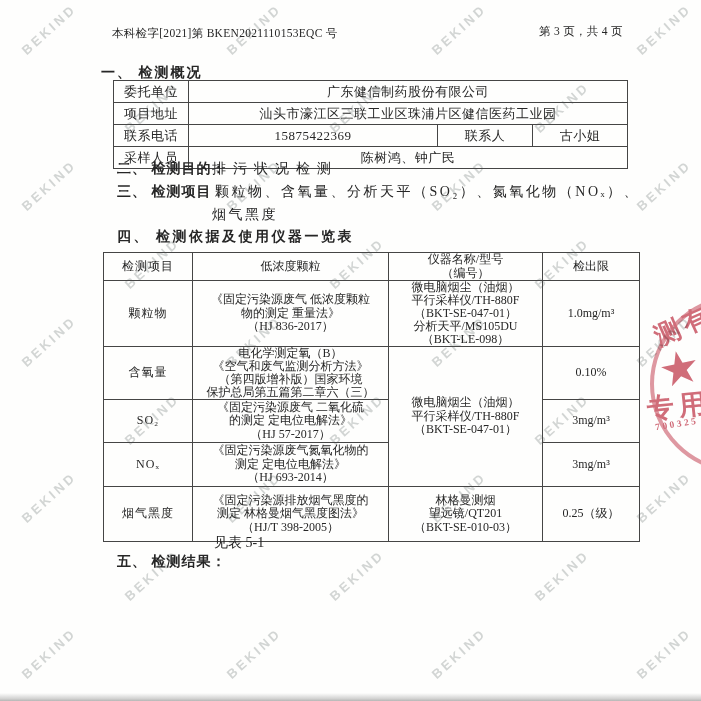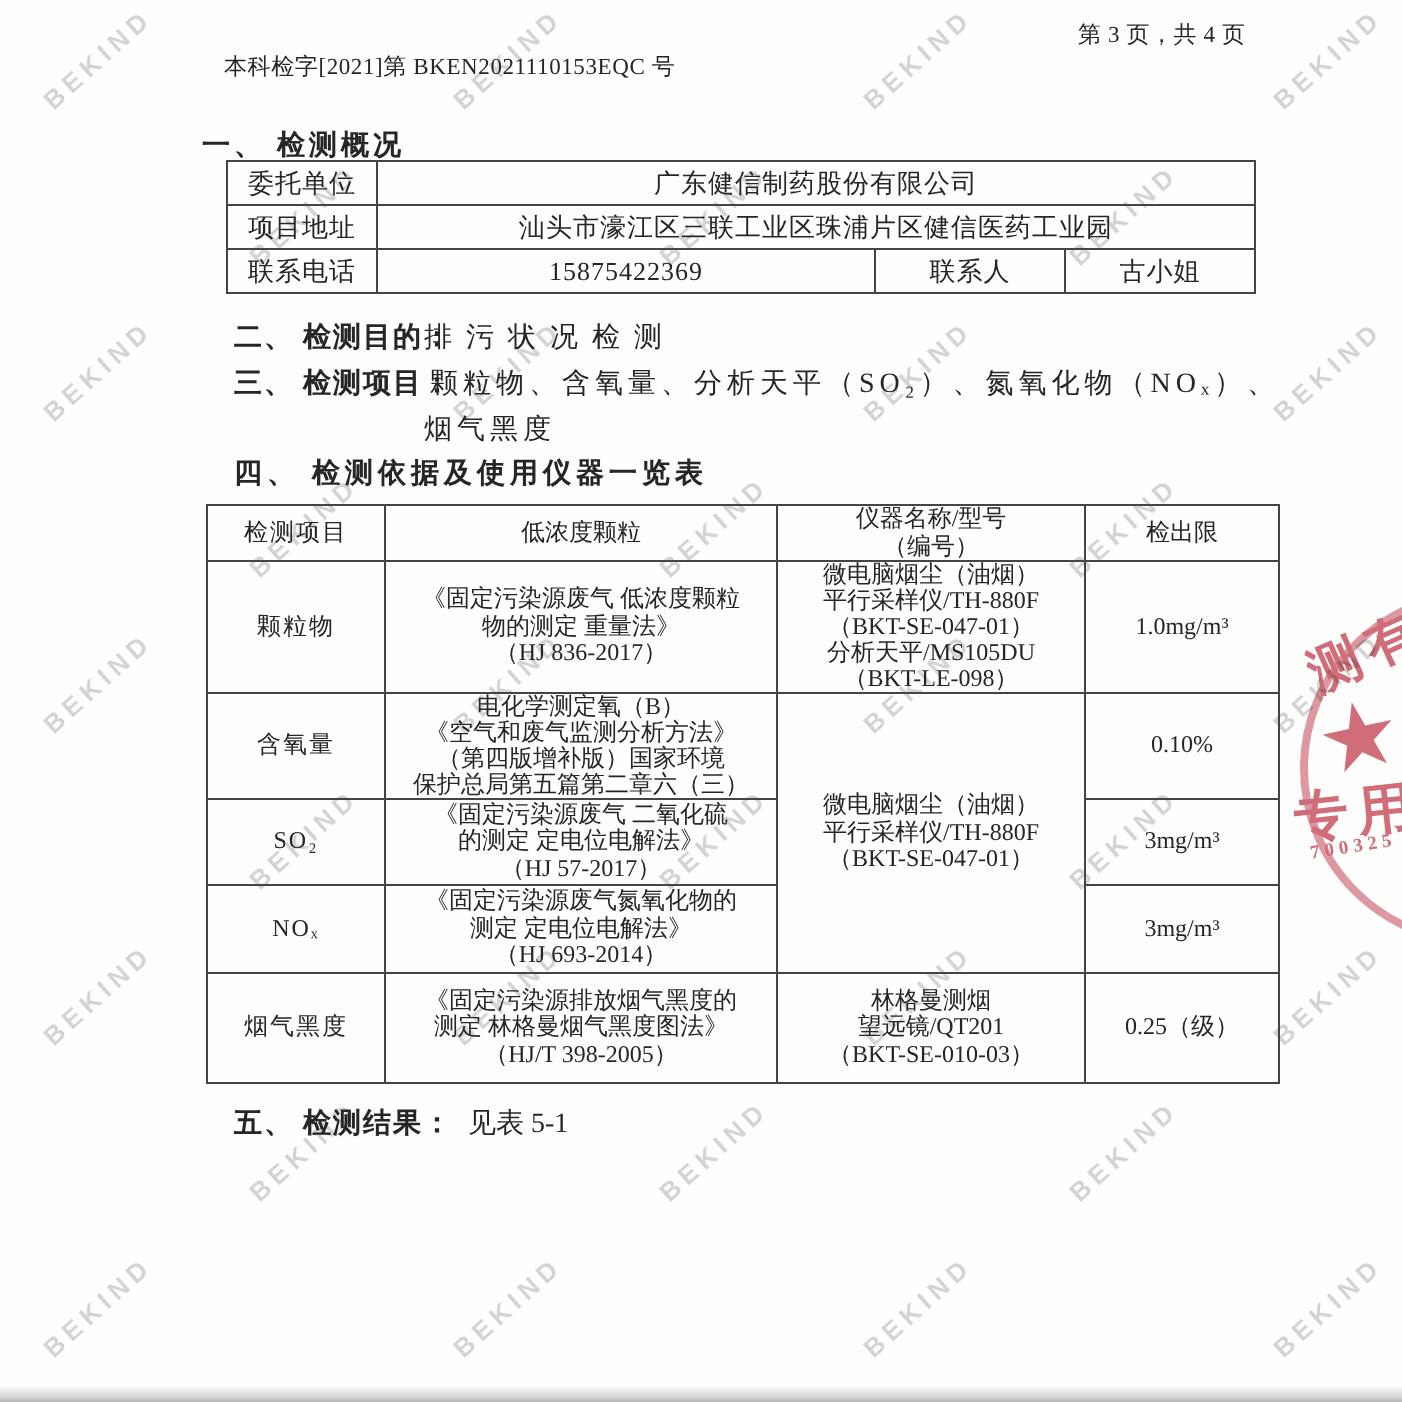--- a/index.html
+++ b/index.html
@@ -73,21 +73,21 @@
       <div class="wm" style="left: 528px; top: 568px;">BEKIND</div>
       <div class="wm" style="left: 15px; top: 646px;">BEKIND</div>
       <div class="wm" style="left: 220px; top: 646px;">BEKIND</div>
       <div class="wm" style="left: 425px; top: 646px;">BEKIND</div>
       <div class="wm" style="left: 630px; top: 646px;">BEKIND</div>
     </div>
 
   <div class="content">
 
     <span class="abs meta" style="left:112px;top:26px;">本科检字[2021]第 BKEN2021110153EQC 号</span>
-    <span class="abs meta" style="left:539px;top:10px;">第 3 页，共 4 页</span>
+    <span class="abs meta" style="left:539px;top:24px;">第 3 页，共 4 页</span>
 
     <span class="abs heading" style="left:101px;top:64px;letter-spacing:2px;">一、 检测概况</span>
 
     <table class="t1">
       <colgroup>
           <col style="width:75px">
           <col style="width:249px">
           <col style="width:95px">
           <col style="width:95px">
         </colgroup>
@@ -98,20 +98,24 @@
       </tr>
       <tr>
         <td>项目地址</td>
         <td colspan="3">汕头市濠江区三联工业区珠浦片区健信医药工业园</td>
       </tr>
       <tr>
         <td>联系电话</td>
         <td>15875422369</td>
         <td>联系人</td>
         <td>古小姐</td>
+      </tr>
+      <tr>
+        <td>采样人员</td>
+        <td colspan="3">陈树鸿、钟广民</td>
       </tr>
     </tbody>
       </table>
 
     <span class="abs heading" style="left:117px;top:160px;letter-spacing:1px;">二、 检测目的：</span>
     <span class="abs hval" style="left:212px;top:160px;letter-spacing:7px;">排污状况检测</span>
 
     <span class="abs heading" style="left:117px;top:183px;letter-spacing:1px;">三、 检测项目：</span>
     <span class="abs hval" style="left:215px;top:183px;letter-spacing:2.5px;">颗粒物、含氧量、分析天平（SO₂）、氮氧化物（NOₓ）、</span>
     <span class="abs hval" style="left:212px;top:206px;letter-spacing:2.5px;">烟气黑度</span>
@@ -177,21 +181,21 @@
 （HJ/T 398-2005）</td>
         <td>林格曼测烟
 望远镜/QT201
 （BKT-SE-010-03）</td>
         <td>0.25（级）</td>
       </tr>
     </tbody>
       </table>
 
     <span class="abs heading" style="left:117px;top:553px;letter-spacing:1px;">五、 检测结果：</span>
-    <span class="abs hval" style="left:214px;top:553px;margin-left:20px;">见表 5-1</span>
+    <span class="abs hval" style="left:214px;top:534px;">见表 5-1</span>
   </div>
 
   <div class="stamp">
     <div class="stamp-circle"></div>
     <span class="stamp-arc-text">测有</span>
     <span class="stamp-star">★</span>
     <span class="stamp-label">专用</span>
     <span class="stamp-serial">700325</span>
   </div>
 

